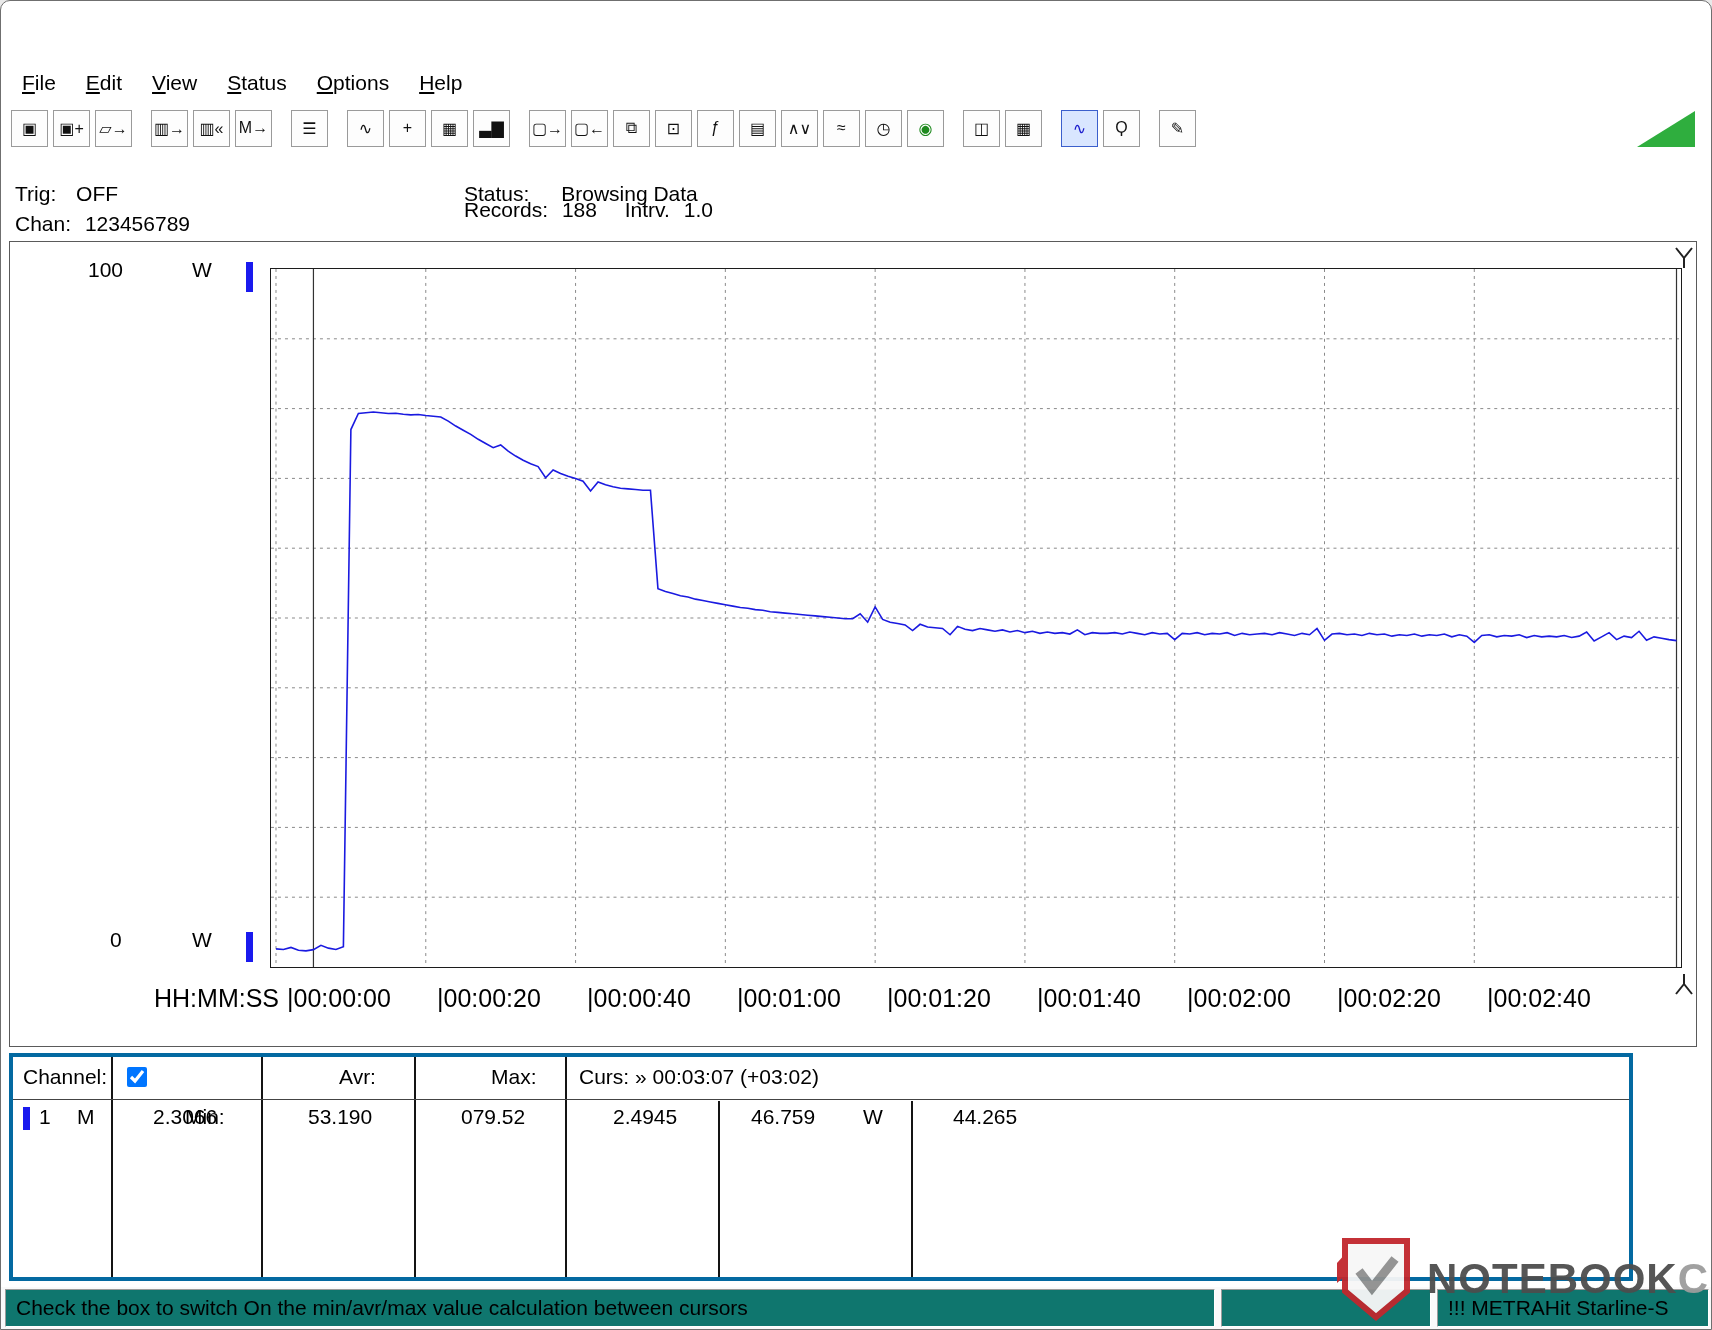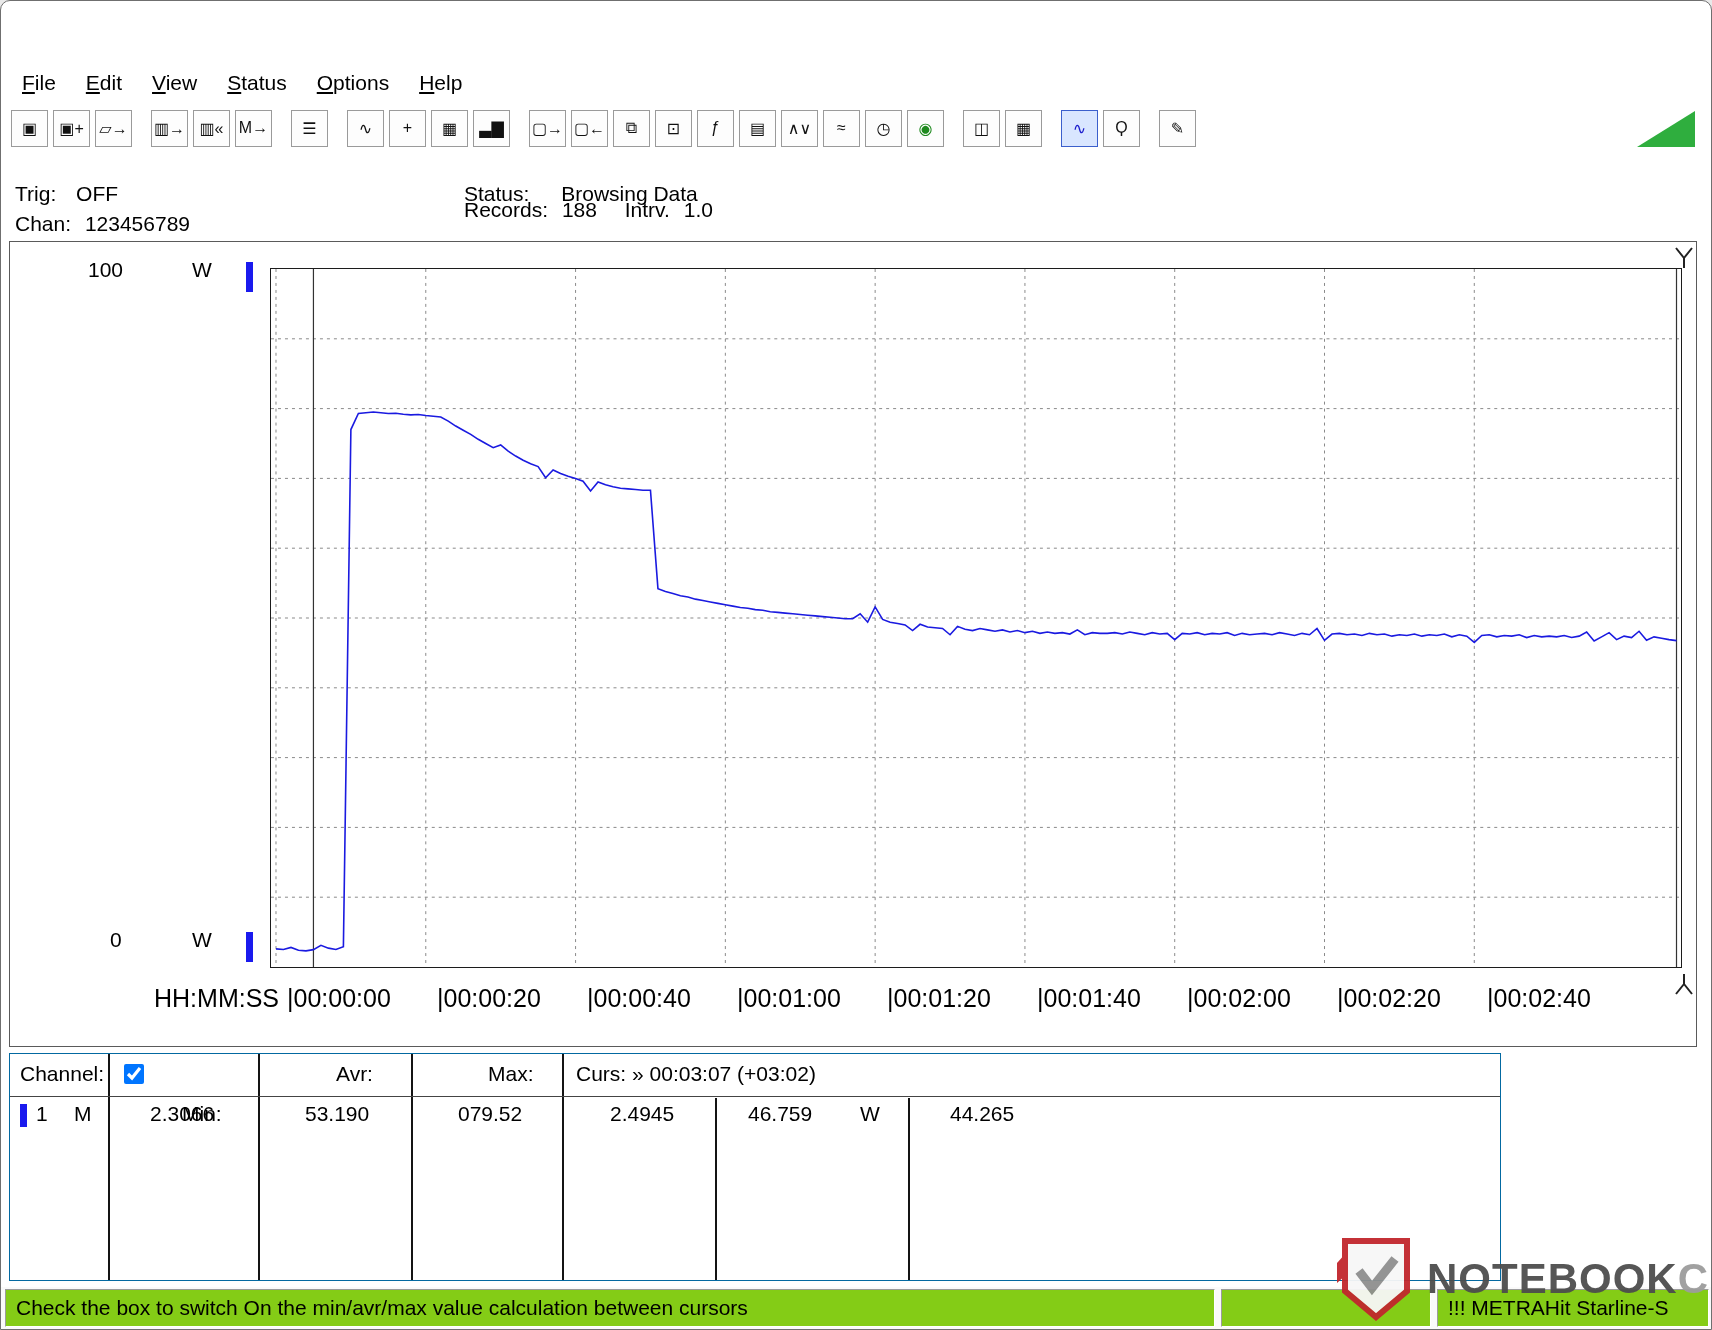--- a/index.html
+++ b/index.html
@@ -76,38 +76,38 @@
     border: 1px solid #1c1c1c; background: #fff;
   }
   .plot svg { width: 100%; height: 100%; display: block; }
   .axis-lab { position: absolute; font-size: 21px; white-space: nowrap; }
   .blue-mark { position: absolute; width: 7px; height: 30px; background: #1a1aee; }
   .x-axis { position: absolute; left: 16px; top: 742px; width: 100%; height: 34px; font-size: 25px; }
   .x-tick { position: absolute; top: 0; white-space: nowrap; }
   .cursor-handle { position: absolute; width: 24px; height: 24px; }
   
   .table-panel {
-    position: absolute; left: 8px; top: 1052px; width: 1492px; height: 228px;
-    border: 1px solid #0369a1; background: #fff; font-size: 21px;
+    position: absolute; left: 8px; top: 1052px; width: 1624px; height: 228px;
+    border: 4px solid #0369a1; background: #fff; font-size: 21px;
   }
   .tcell { position: absolute; white-space: nowrap; }
   .tsep { position: absolute; width: 2px; background: #141414; top: 0; bottom: 0; }
   .tsep.below { top: 44px; }
   .thead-rule { position: absolute; left: 0; right: 0; top: 42px; height: 1px; background: #444; }
   .chan-mark { position: absolute; width: 7px; height: 23px; background: #1a1aee; }
   .tbl-checkbox { position: absolute; width: 20px; height: 20px; }
   
   .statusbar {
     position: absolute; left: 0; top: 1286px; width: 1712px; height: 42px;
     display: flex; gap: 6px; padding: 2px 4px; font-size: 21px; background: #fafafa;
   }
   .sb-panel {
     border: 1px solid; border-color: #9c9c9c #ffffff #ffffff #9c9c9c;
     display: flex; align-items: center; padding: 0 10px; white-space: nowrap;
-    background: #84cc16;
+    background: #0f766e;
   }
   .sb-msg { width: 1210px; }
   .sb-mid { flex: 1; }
   .sb-dev { width: 272px; }
   
   .watermark {
     position: absolute; left: 1328px; top: 1232px; z-index: 6;
     display: flex; align-items: center; opacity: 0.95;
   }
   .wm-text { font-size: 42px; font-weight: bold; letter-spacing: 1px; margin-left: 6px; }

